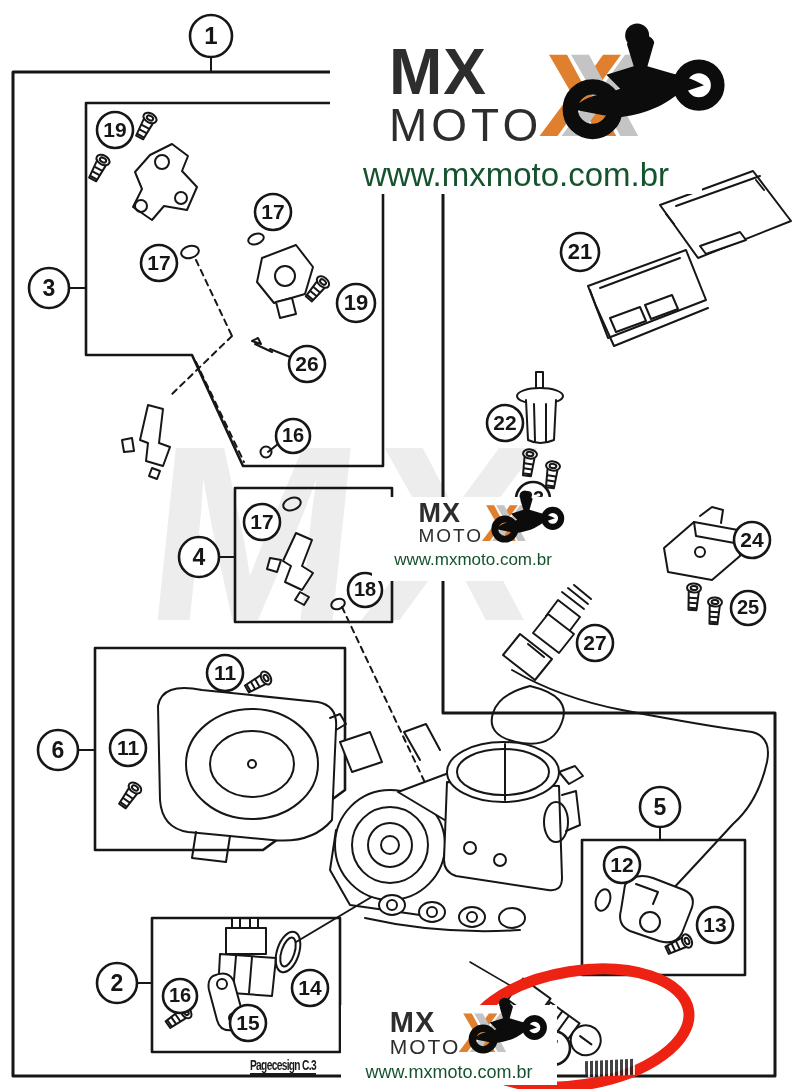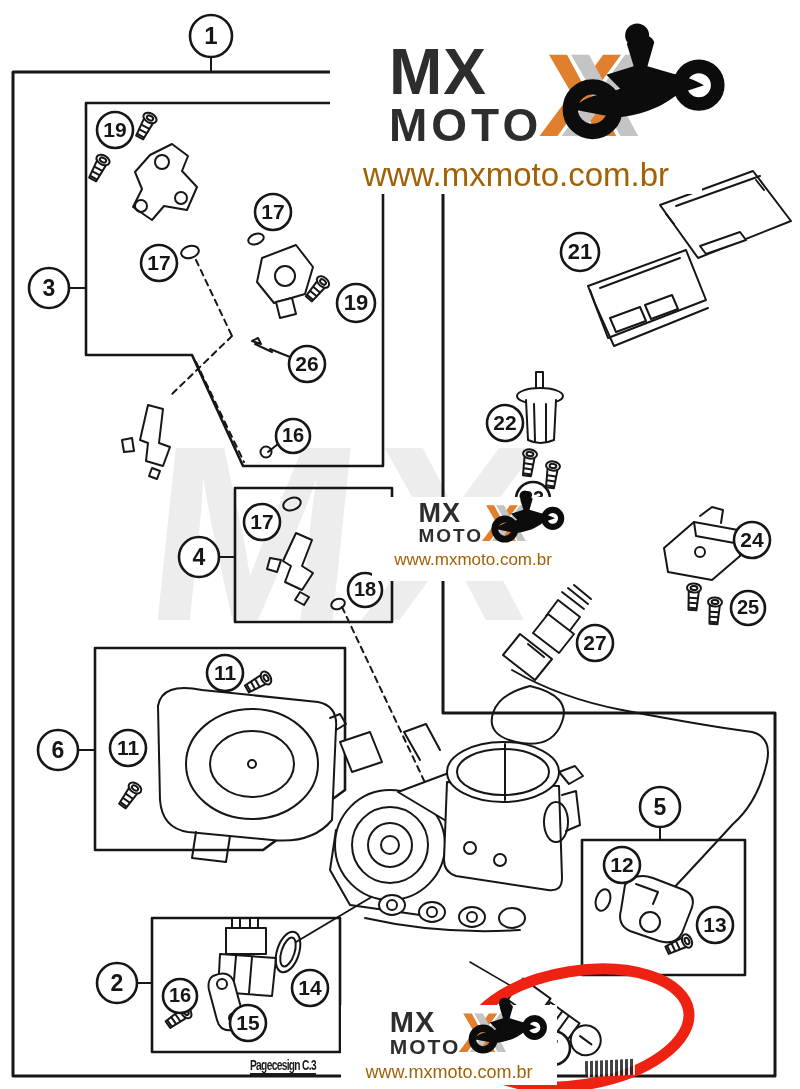--- a/index.html
+++ b/index.html
@@ -20,26 +20,26 @@
   #art .thin{stroke-width:1.6;}
   #callouts circle{fill:#ffffff;stroke:#161616;stroke-width:2.6;}
   #callouts text{fill:#161616;font-family:"Liberation Sans",sans-serif;font-weight:bold;
     text-anchor:middle;}
   
   .logo{position:absolute;background:#ffffff;z-index:3;display:flex;flex-direction:column;
         align-items:center;justify-content:flex-start;}
   .logo .row{display:flex;align-items:center;}
   .wordmark{display:flex;flex-direction:column;align-items:flex-start;}
   .mx{font-weight:900;color:#2d2d2d;line-height:.95;letter-spacing:1px;}
-  .moto{font-weight:700;color:#2d2d2d;letter-spacing:4px;line-height:1;}
+  .moto{font-weight:400;color:#2d2d2d;letter-spacing:4px;line-height:1;}
   .xx{position:relative;font-weight:900;line-height:1;}
   .xo,.xg{display:inline-block;transform:skewX(-5deg);font-weight:900;}
   .xg{margin-left:-.48em;}
   .rider{position:absolute;z-index:2;}
-  .url{color:#a16207;white-space:nowrap;letter-spacing:0px;}
+  .url{color:#14532d;white-space:nowrap;letter-spacing:0px;}
   
   .logo-lg{left:330px;top:36px;width:372px;height:158px;}
   .logo-lg .mx{font-size:64px;}
   .logo-lg .moto{font-size:46px;}
   .logo-lg .xx{font-size:118px;}
   .logo-lg .rider{left:12px;top:-16px;width:180px;height:120px;}
   .logo-lg .url{font-size:33px;margin-top:2px;}
   .logo-md{left:372px;top:497px;width:202px;height:84px;}
   .logo-md .mx{font-size:27px;}
   .logo-md .moto{font-size:19px;letter-spacing:2px;}

